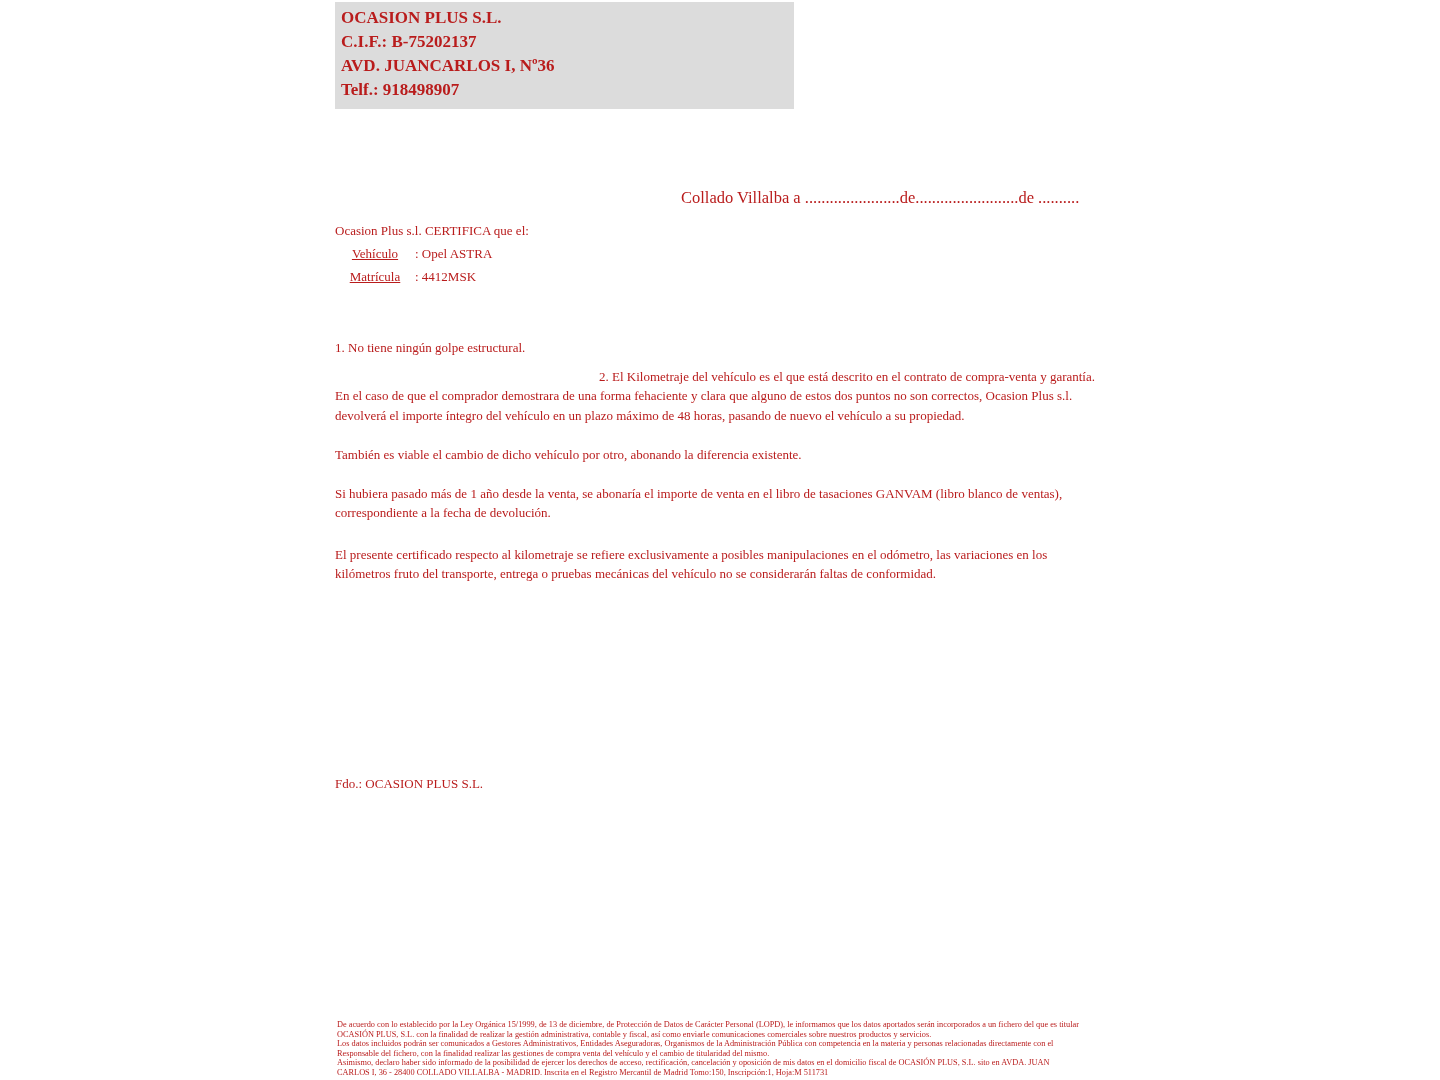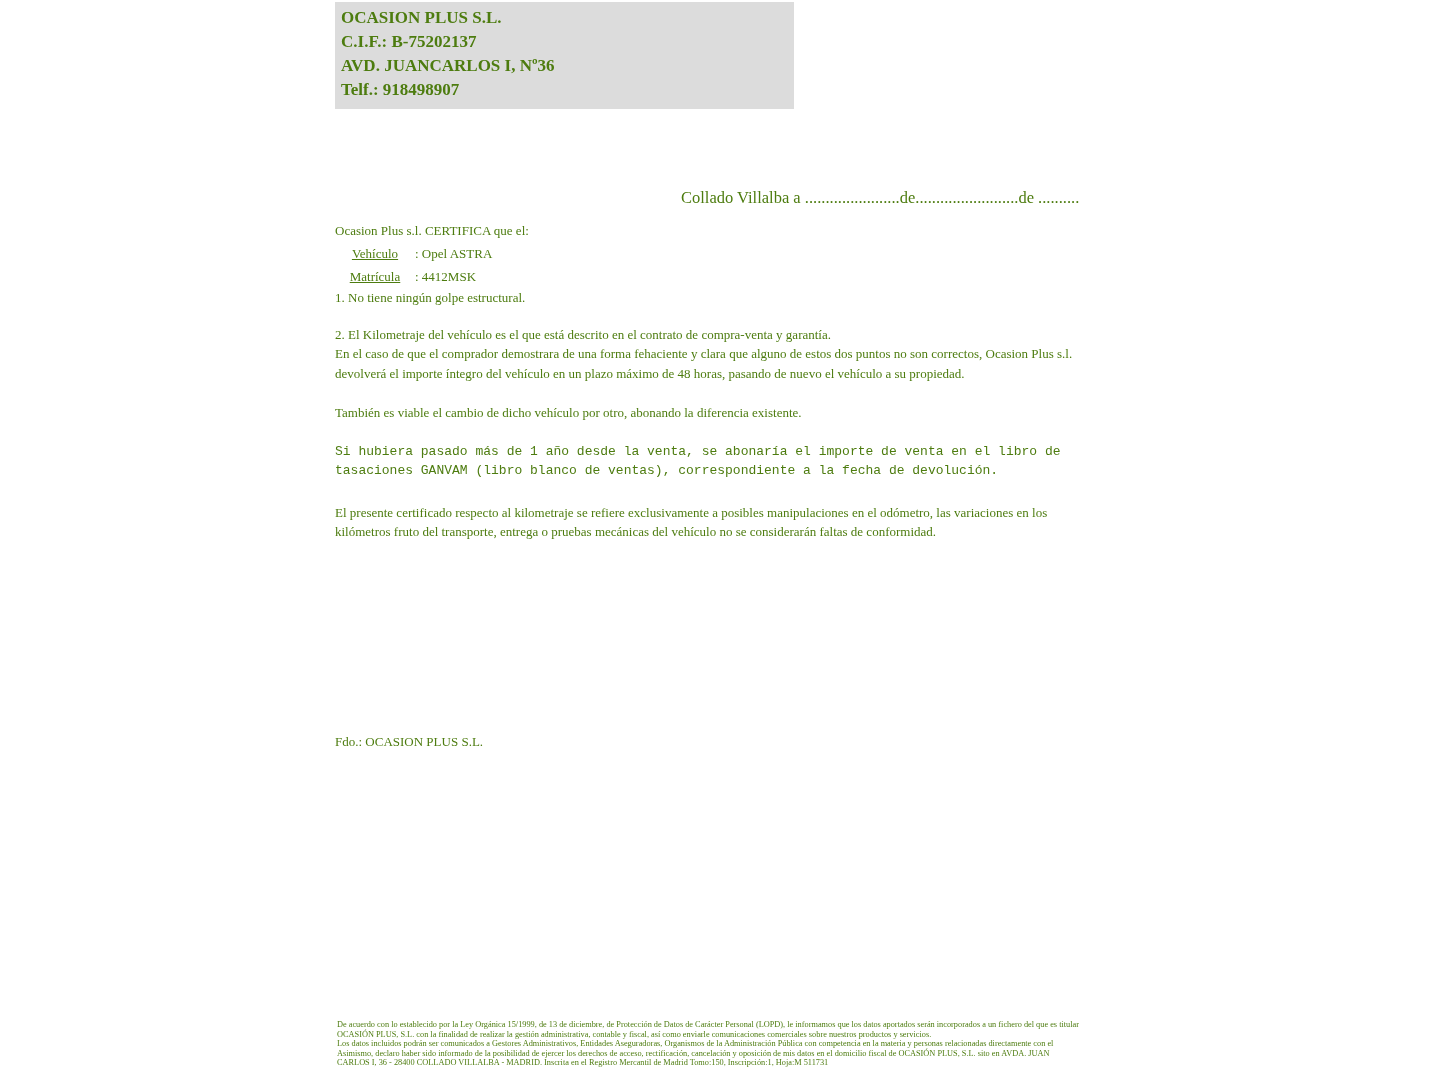--- a/index.html
+++ b/index.html
@@ -2,21 +2,21 @@
 <html><head>
 <meta charset="utf-8">
 <style>
   * { margin: 0; padding: 0; box-sizing: border-box; }
   html, body { background: #ffffff; }
   .page {
     position: relative;
     width: 1440px;
     height: 1080px;
     background: #ffffff;
-    color: #4d7c0f;
+    color: #b91c1c;
     font-family: "Liberation Serif", "DejaVu Serif", serif;
     overflow: hidden;
   }
   .header-box {
     position: absolute;
     left: 335px;
     top: 2px;
     width: 459px;
     background: #dcdcdc;
     padding: 4px 6px 7px 6px;
@@ -43,25 +43,25 @@
     line-height: 19.5px;
   }
   .cert-intro { line-height: 22px; }
   .field-row { line-height: 23px; }
   .field-label {
     display: inline-block;
     width: 80px;
     text-decoration: underline;
     text-align: center;
   }
-  .point-1 { }
-  .point-2 { margin-top: 17px; }
+  .point-1 { margin-top: 50px; }
+  .point-2 { margin-top: 9px; text-align: right; }
   .para-1 { }
   .para-2 { margin-top: 20px; }
-  .para-3 { margin-top: 19px; font-family: Liberation Mono, monospace; }
+  .para-3 { margin-top: 19px; }
   .para-4 { margin-top: 22px; }
   .signature { margin-top: 190px; }
   .legal {
     position: absolute;
     left: 337px;
     top: 1020px;
     width: 780px;
     font-size: 8.3px;
     line-height: 9.6px;
   }
@@ -100,17 +100,18 @@
     <div class="para-3">Si hubiera pasado más de 1 año desde la venta, se abonaría el importe de venta en el libro de tasaciones GANVAM (libro blanco de ventas), correspondiente a la fecha de devolución.</div>
     <div class="para-4">El presente certificado respecto al kilometraje se refiere exclusivamente a posibles manipulaciones en el odómetro, las variaciones en los kilómetros fruto del transporte, entrega o pruebas mecánicas del vehículo no se considerarán faltas de conformidad.</div>
 
     <div class="signature">Fdo.: OCASION PLUS S.L.</div>
   </div>
 
   <div class="legal">
     <div>De acuerdo con lo establecido por la Ley Orgánica 15/1999, de 13 de diciembre, de Protección de Datos de Carácter Personal (LOPD), le informamos que los datos aportados serán incorporados a un fichero del que es titular</div>
     <div>OCASIÓN PLUS, S.L. con la finalidad de realizar la gestión administrativa, contable y fiscal, así como enviarle comunicaciones comerciales sobre nuestros productos y servicios.</div>
     <div>Los datos incluidos podrán ser comunicados a Gestores Administrativos, Entidades Aseguradoras, Organismos de la Administración Pública con competencia en la materia y personas relacionadas directamente con el</div>
+    <div>Responsable del fichero, con la finalidad realizar las gestiones de compra venta del vehículo y el cambio de titularidad del mismo.</div>
     <div>Asimismo, declaro haber sido informado de la posibilidad de ejercer los derechos de acceso, rectificación, cancelación y oposición de mis datos en el domicilio fiscal de OCASIÓN PLUS, S.L. sito en AVDA. JUAN</div>
     <div>CARLOS I, 36 - 28400 COLLADO VILLALBA - MADRID. Inscrita en el Registro Mercantil de Madrid Tomo:150, Inscripción:1, Hoja:M 511731</div>
   </div>
 
 </div>
 
 </body></html>

